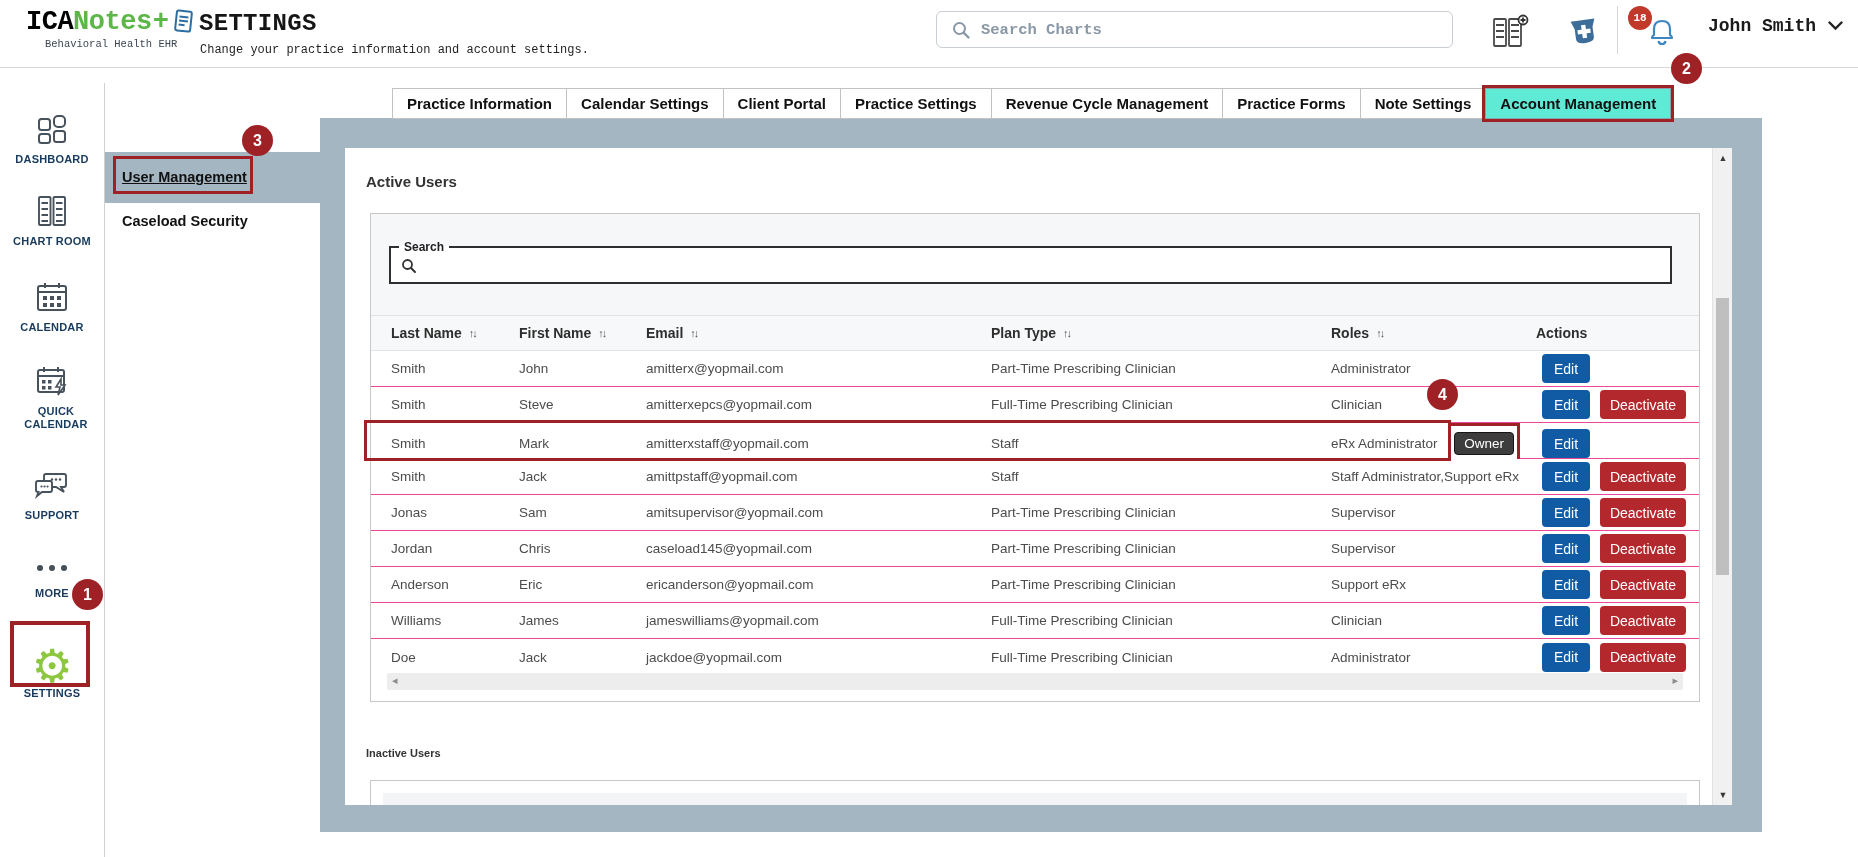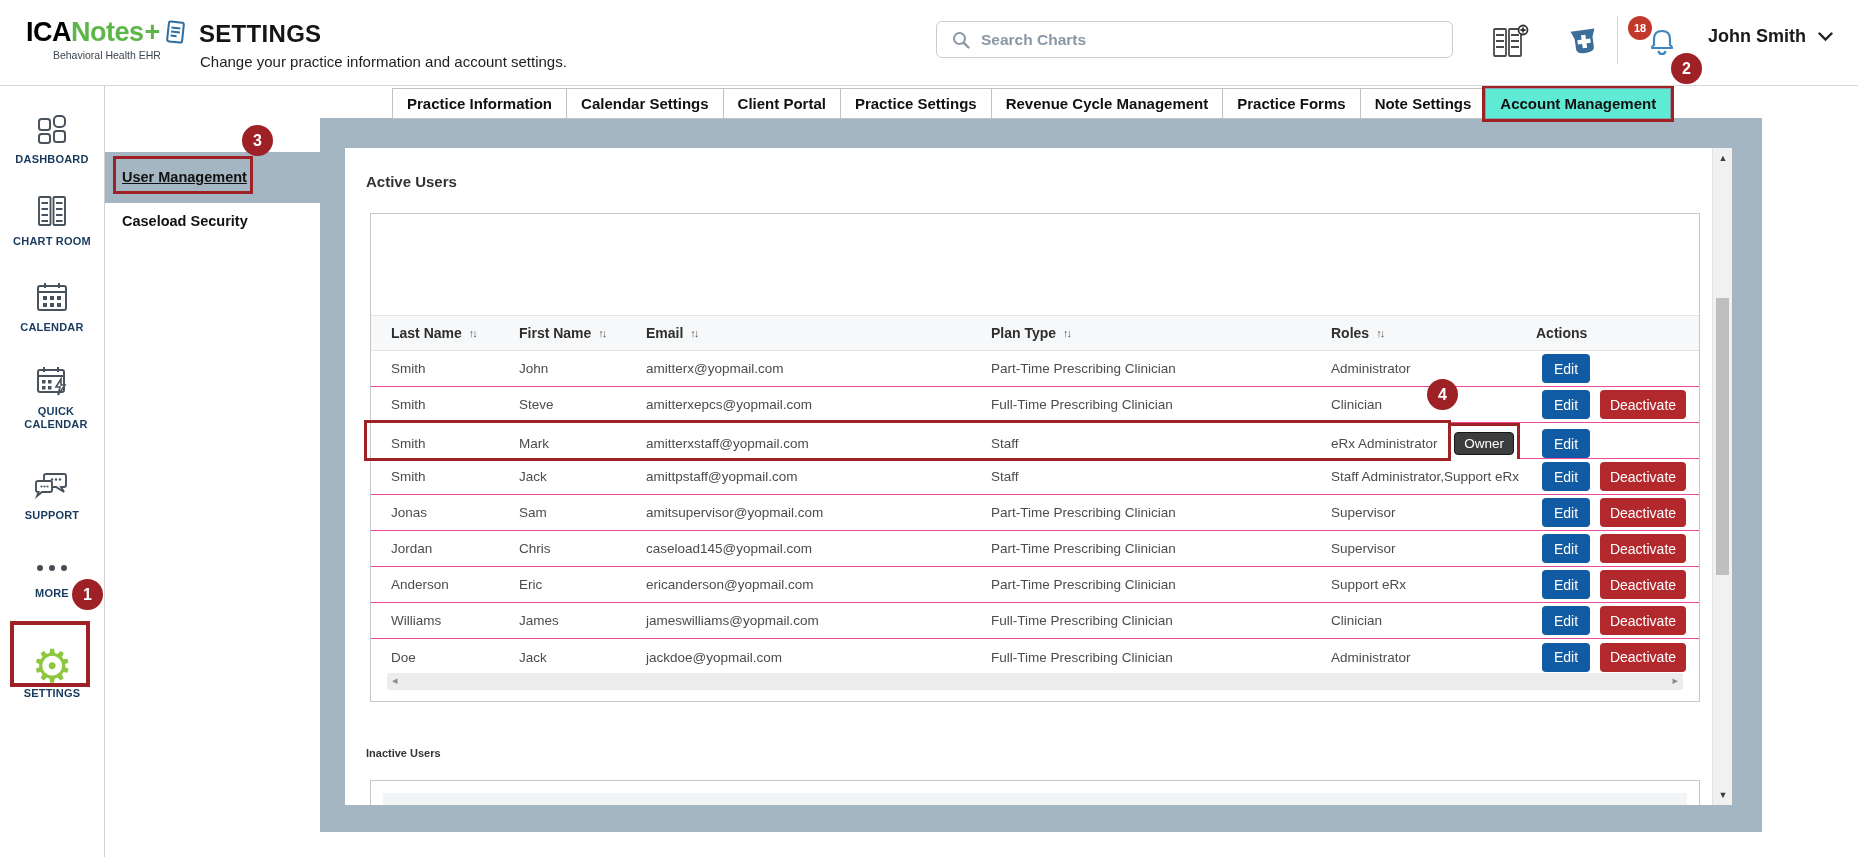--- a/index.html
+++ b/index.html
@@ -1,26 +1,26 @@
 <!DOCTYPE html>
 <html><head>
 <meta charset="utf-8">
 <style>
   * { margin:0; padding:0; box-sizing:border-box; }
   html,body { background:#fff; }
   body { font-family:"Liberation Sans", sans-serif; }
   #app { position:relative; width:1858px; height:857px; background:#fff; overflow:hidden; }
 
   
-  .topbar { position:absolute; left:0; top:10px; width:1858px; height:76px; background:#fff; border-bottom:1px solid #d8d8d8; z-index:20; }
+  .topbar { position:absolute; left:0; top:0; width:1858px; height:68px; background:#fff; border-bottom:1px solid #d8d8d8; z-index:20;font-family:Liberation Mono, monospace; }
   .logo { position:absolute; left:26px; top:7px; text-align:center; }
   .logo-main { font-size:27px; font-weight:800; letter-spacing:-0.5px; display:flex; align-items:center; } .logo-notes { color:#5cb648; } .logo-plus { color:#5cb648; margin-left:1px; }
   .logo-tag { font-size:10.5px; color:#3c4650; margin-top:1px; }
   .page-title { position:absolute; left:199px; top:10px; font-size:24px; font-weight:800; color:#151515; letter-spacing:0.3px; }
-  .page-sub { position:absolute; left:200px; top:43px; font-size:15px; color:#1f1f1f; }
+  .page-sub { position:absolute; left:200px; top:43px; font-size:12px; color:#1f1f1f; }
   .search-box { position:absolute; left:936px; top:11px; width:517px; height:37px; border:1px solid #c9ced4; border-radius:6px; display:flex; align-items:center; padding-left:14px; gap:10px; background:#fff; }
   .search-box .ph { color:#8a97a5; font-size:15.5px; font-weight:600; }
   .tb-icon { position:absolute; }
   .icon-cabinet { left:1490px; top:13px; }
   .icon-pharm { left:1566px; top:12px; }
   .tb-divider { position:absolute; left:1617px; top:6px; width:1px; height:48px; background:#d5d5d5; }
   .bell-wrap { position:absolute; left:1644px; top:13px; width:34px; height:36px; }
   .bell-badge { position:absolute; left:-16px; top:-7px; width:24px; height:24px; border-radius:50%; background:#c0392b; color:#fff; font-size:11px; font-weight:bold; display:flex; align-items:center; justify-content:center; z-index:2; }
   .user-menu { position:absolute; left:1708px; top:16px; display:flex; align-items:center; gap:12px; cursor:pointer; }
   .user-name { font-size:18px; font-weight:bold; color:#1a1a1a; }
@@ -289,20 +289,34 @@
     <div class="tab">Practice Forms</div>
     <div class="tab">Note Settings</div>
     <div class="tab active">Account Management</div>
   </div>
 
   <div class="panel">
     <div class="card">
       <div class="au-title">Active Users</div>
 
       <div class="table-box">
+        <div class="search-area">
+          <fieldset class="search-fieldset">
+            <legend>Search</legend>
+            <div class="fs-inner">
+              <span>
+                <svg width="16" height="16" viewBox="0 0 16 16">
+                    <circle cx="6.5" cy="6.5" r="4.5" fill="none" stroke="#333" stroke-width="1.8"></circle>
+                    <line x1="10" y1="10" x2="14" y2="14" stroke="#333" stroke-width="2" stroke-linecap="round"></line>
+                  </svg>
+              </span>
+              <input type="text" value="" style="">
+            </div>
+          </fieldset>
+        </div>
 
         <div class="thead">
           <div class="th">
               <span>Last Name</span>
               <span class="sort">↑↓</span>
             </div>
           <div class="th">
               <span>First Name</span>
               <span class="sort">↑↓</span>
             </div>

